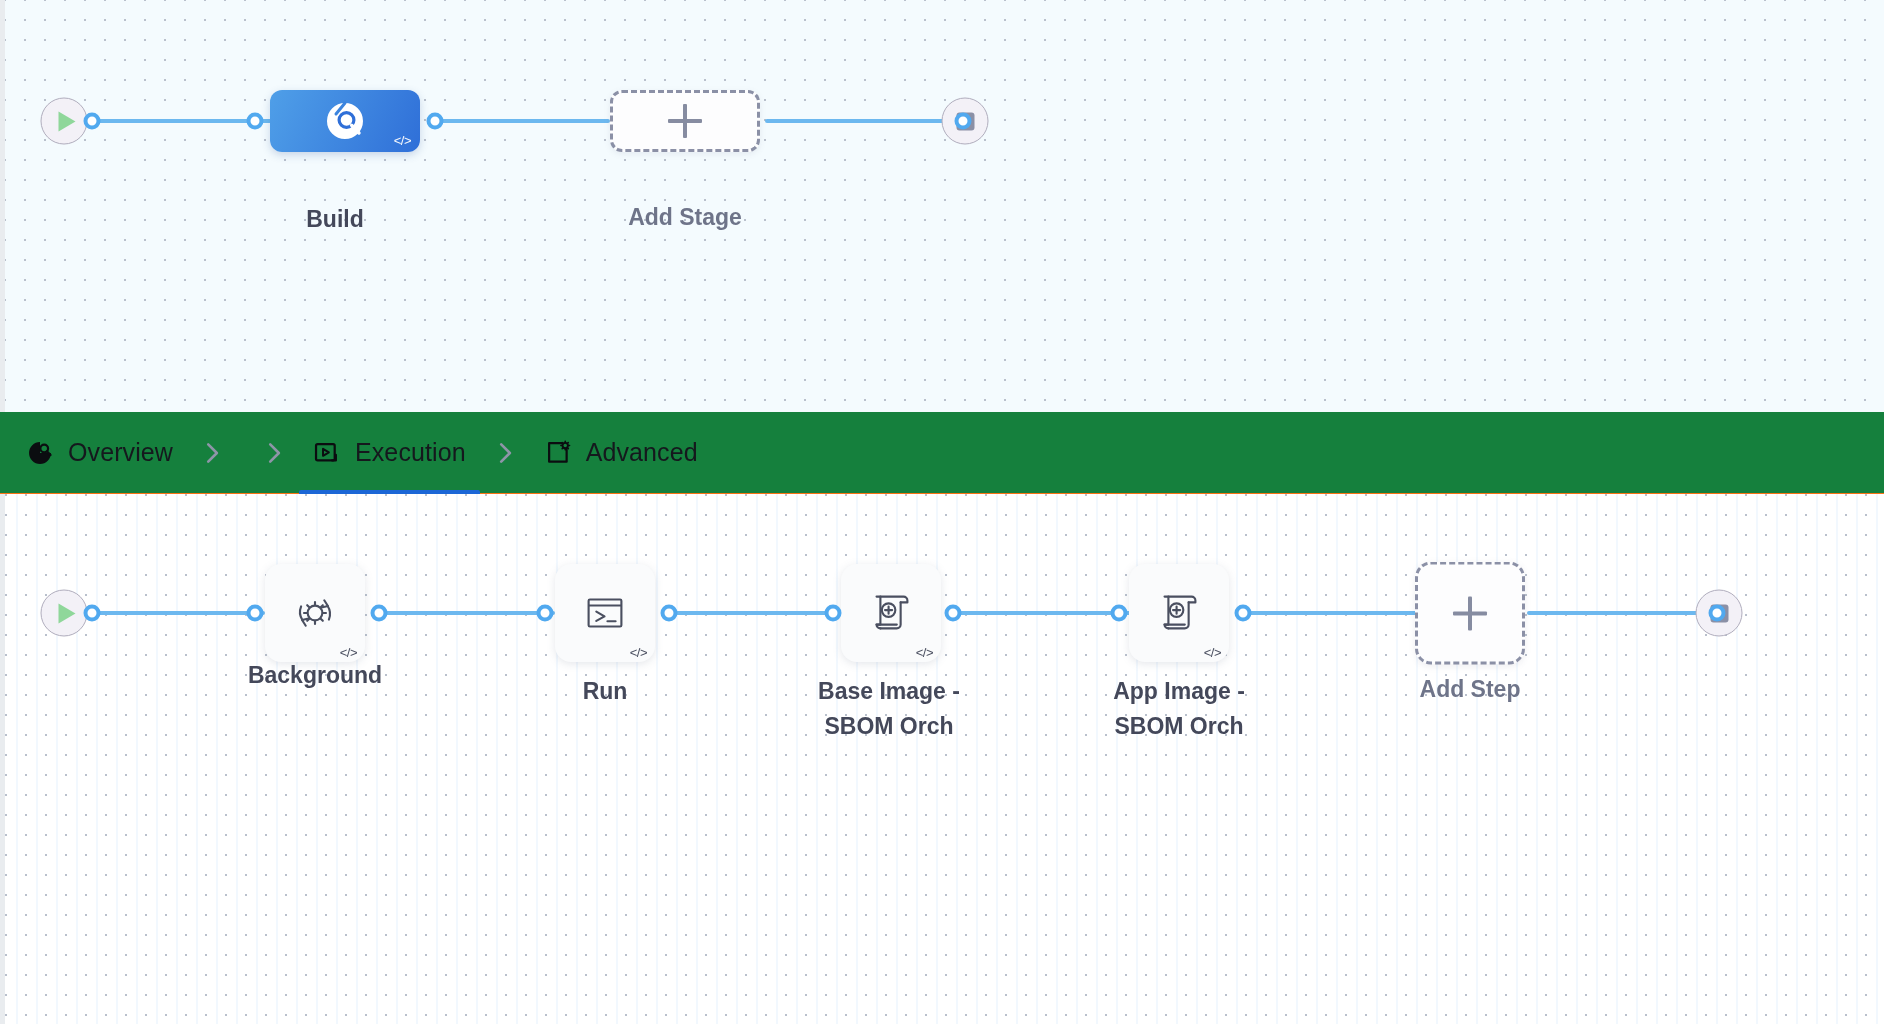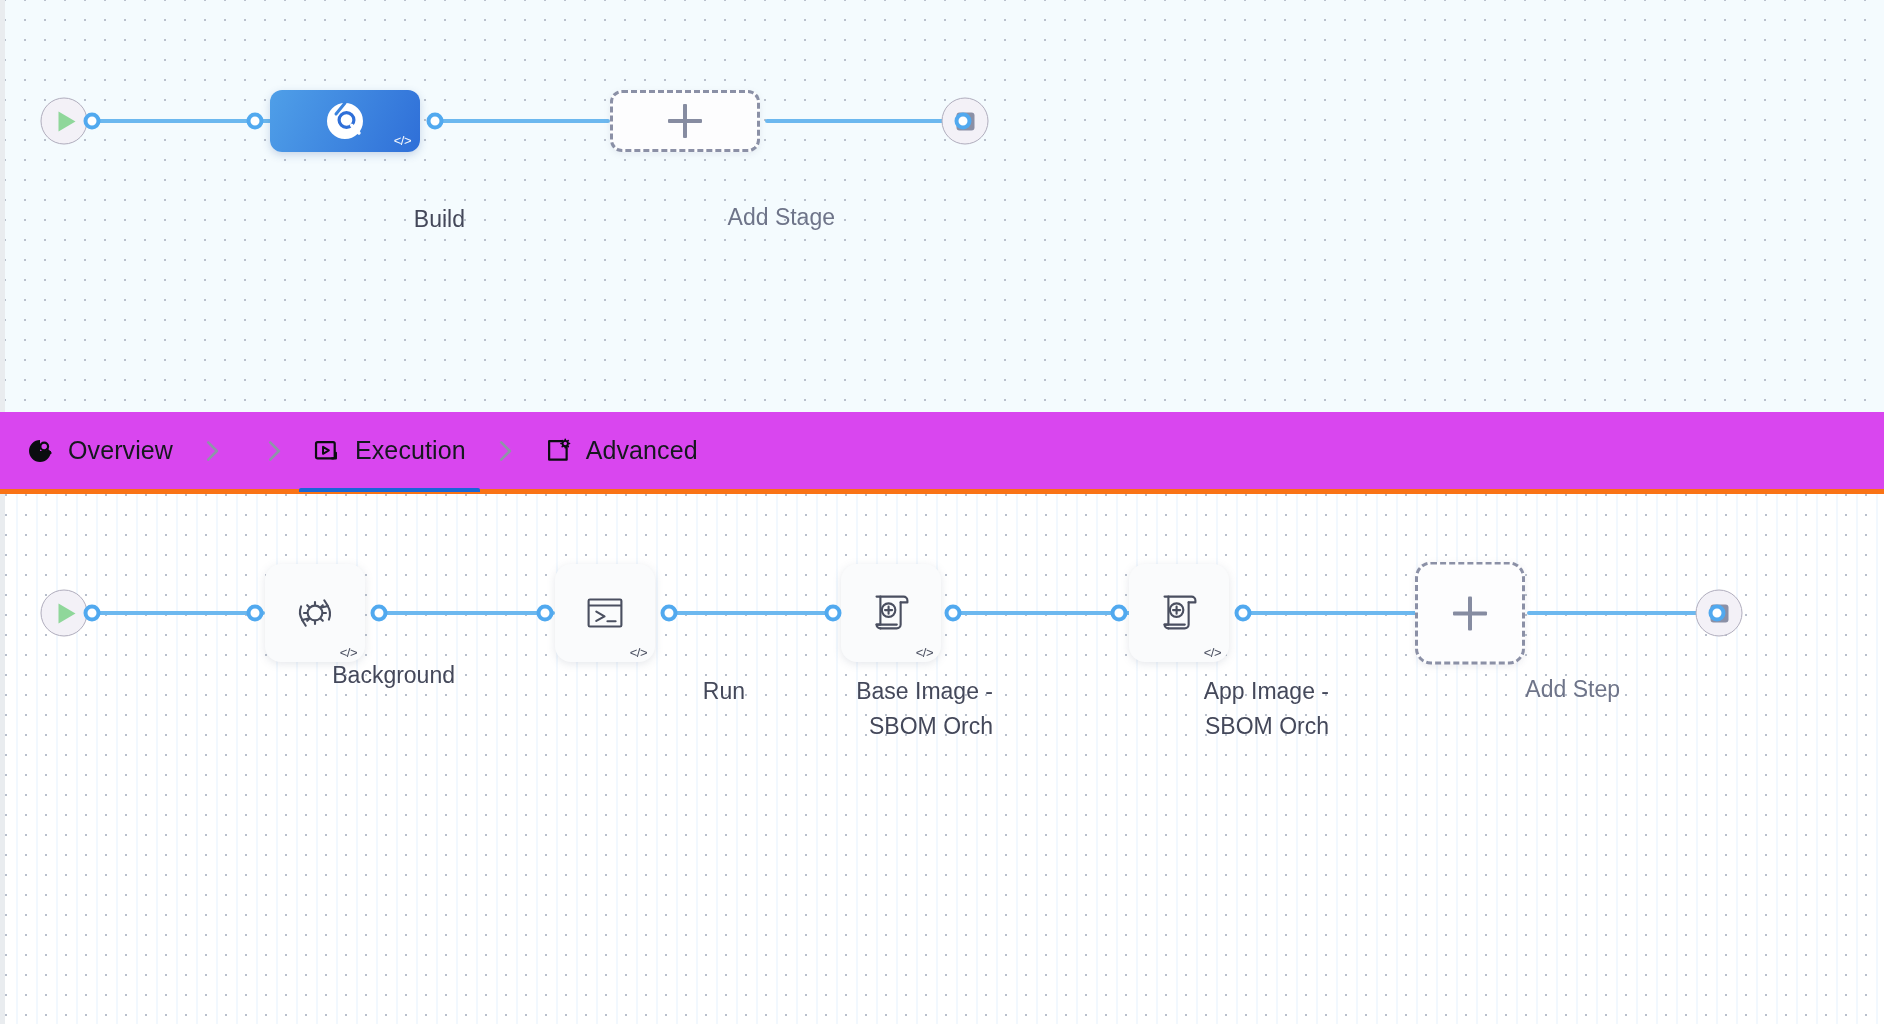--- a/index.html
+++ b/index.html
@@ -30,27 +30,27 @@
     background-size: 20px 20px;
     background-position: 10px 10px;
     overflow: hidden;
     border-left: 5px solid #e9ecef;
   }
 
   
   .tabbar {
     position: relative;
     height: 82px;
-    background: #d946ef;
+    background: #15803d;
     display: flex;
     align-items: center;
     padding-left: 18px;
     flex: none;
     z-index: 5;
-    border-bottom: 5px solid #f97316;
+    border-bottom: 1px solid #f97316;
   }
   .tab {
     display: flex;
     align-items: center;
     gap: 14px;
     height: 82px;
     padding: 0 8px;
     cursor: pointer;
     position: relative;
   }
@@ -208,26 +208,27 @@
     color: #4a4f60;
     font-size: 13px;
     letter-spacing: -.5px;
   }
   .step-node svg { width: 54px; height: 54px; display: block; }
 
   
   .caption {
     position: absolute;
     transform: translateX(-50%);
-    text-align: right;
+    text-align: center;
     font-size: 23px;
     line-height: 35px;
     color: #44485a;
     white-space: pre-line;
     pointer-events: none;
+    font-weight: bold;
   }
   .caption.muted { color: #6e7489; }
 </style>
 </head>
 <body>
 
 <div id="app">
 
   <div class="stage-canvas">
 
@@ -368,21 +369,21 @@
           <path d="M38 17 v23 a4 4 0 0 1 -4 4 H17"></path>
           <path d="M13 11 h4 v29 h-4 a4 4 0 0 0 4 4"></path>
           <path d="M13 40 h21"></path>
           <circle cx="25.5" cy="25" r="7"></circle>
           <path d="M25.5 21.3 v7.4 M21.8 25 h7.4"></path>
         </g>
       </svg>
       <span class="codebadge">&lt;/&gt;</span>
     </div>
     <div class="dot" style="left:948px; top:119px;"></div>
-    <div class="caption" style="left:838px; top:180px; width:300px;">Base Image -
+    <div class="caption" style="left:884px; top:180px; width:300px;">Base Image -
 SBOM Orch</div>
 
     <div class="dot" style="left:1114px; top:119px;"></div>
     <div class="step-node" style="left:1174px; top:119px;">
       <svg viewBox="0 0 56 56" aria-hidden="true">
         <g fill="none" stroke="#4a4f60" stroke-width="2.2" stroke-linecap="round" stroke-linejoin="round">
           <path d="M17 11 H41 a4 4 0 0 1 4 4 v2 h-7"></path>
           <path d="M38 17 v23 a4 4 0 0 1 -4 4 H17"></path>
           <path d="M13 11 h4 v29 h-4 a4 4 0 0 0 4 4"></path>
           <path d="M13 40 h21"></path>

